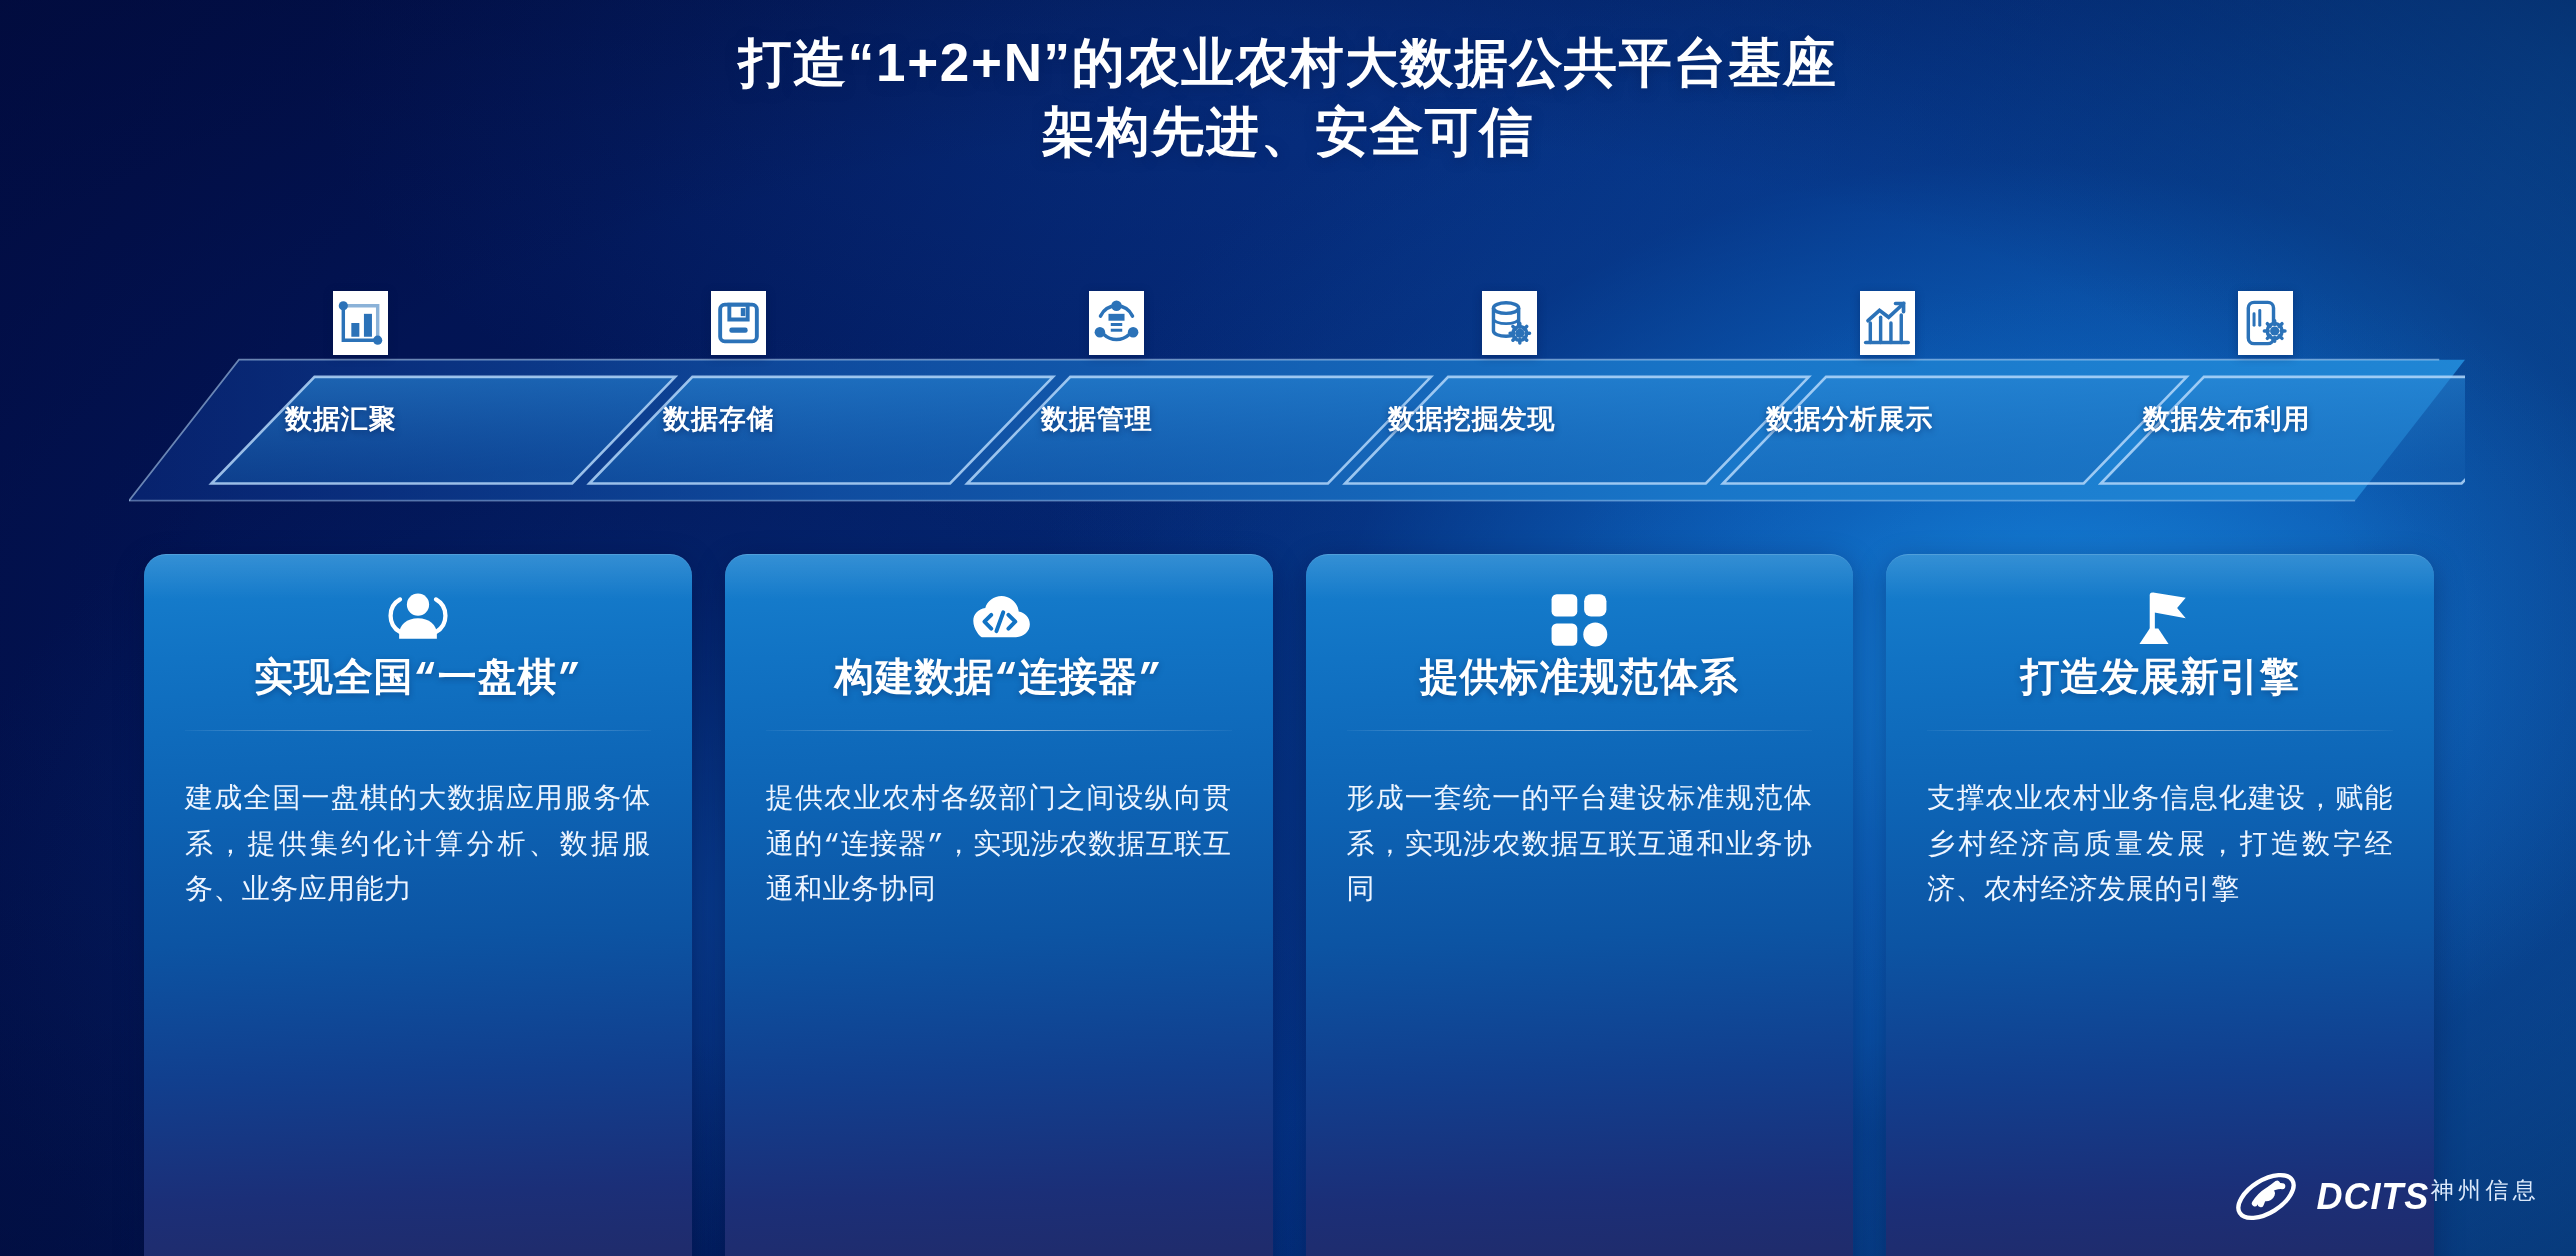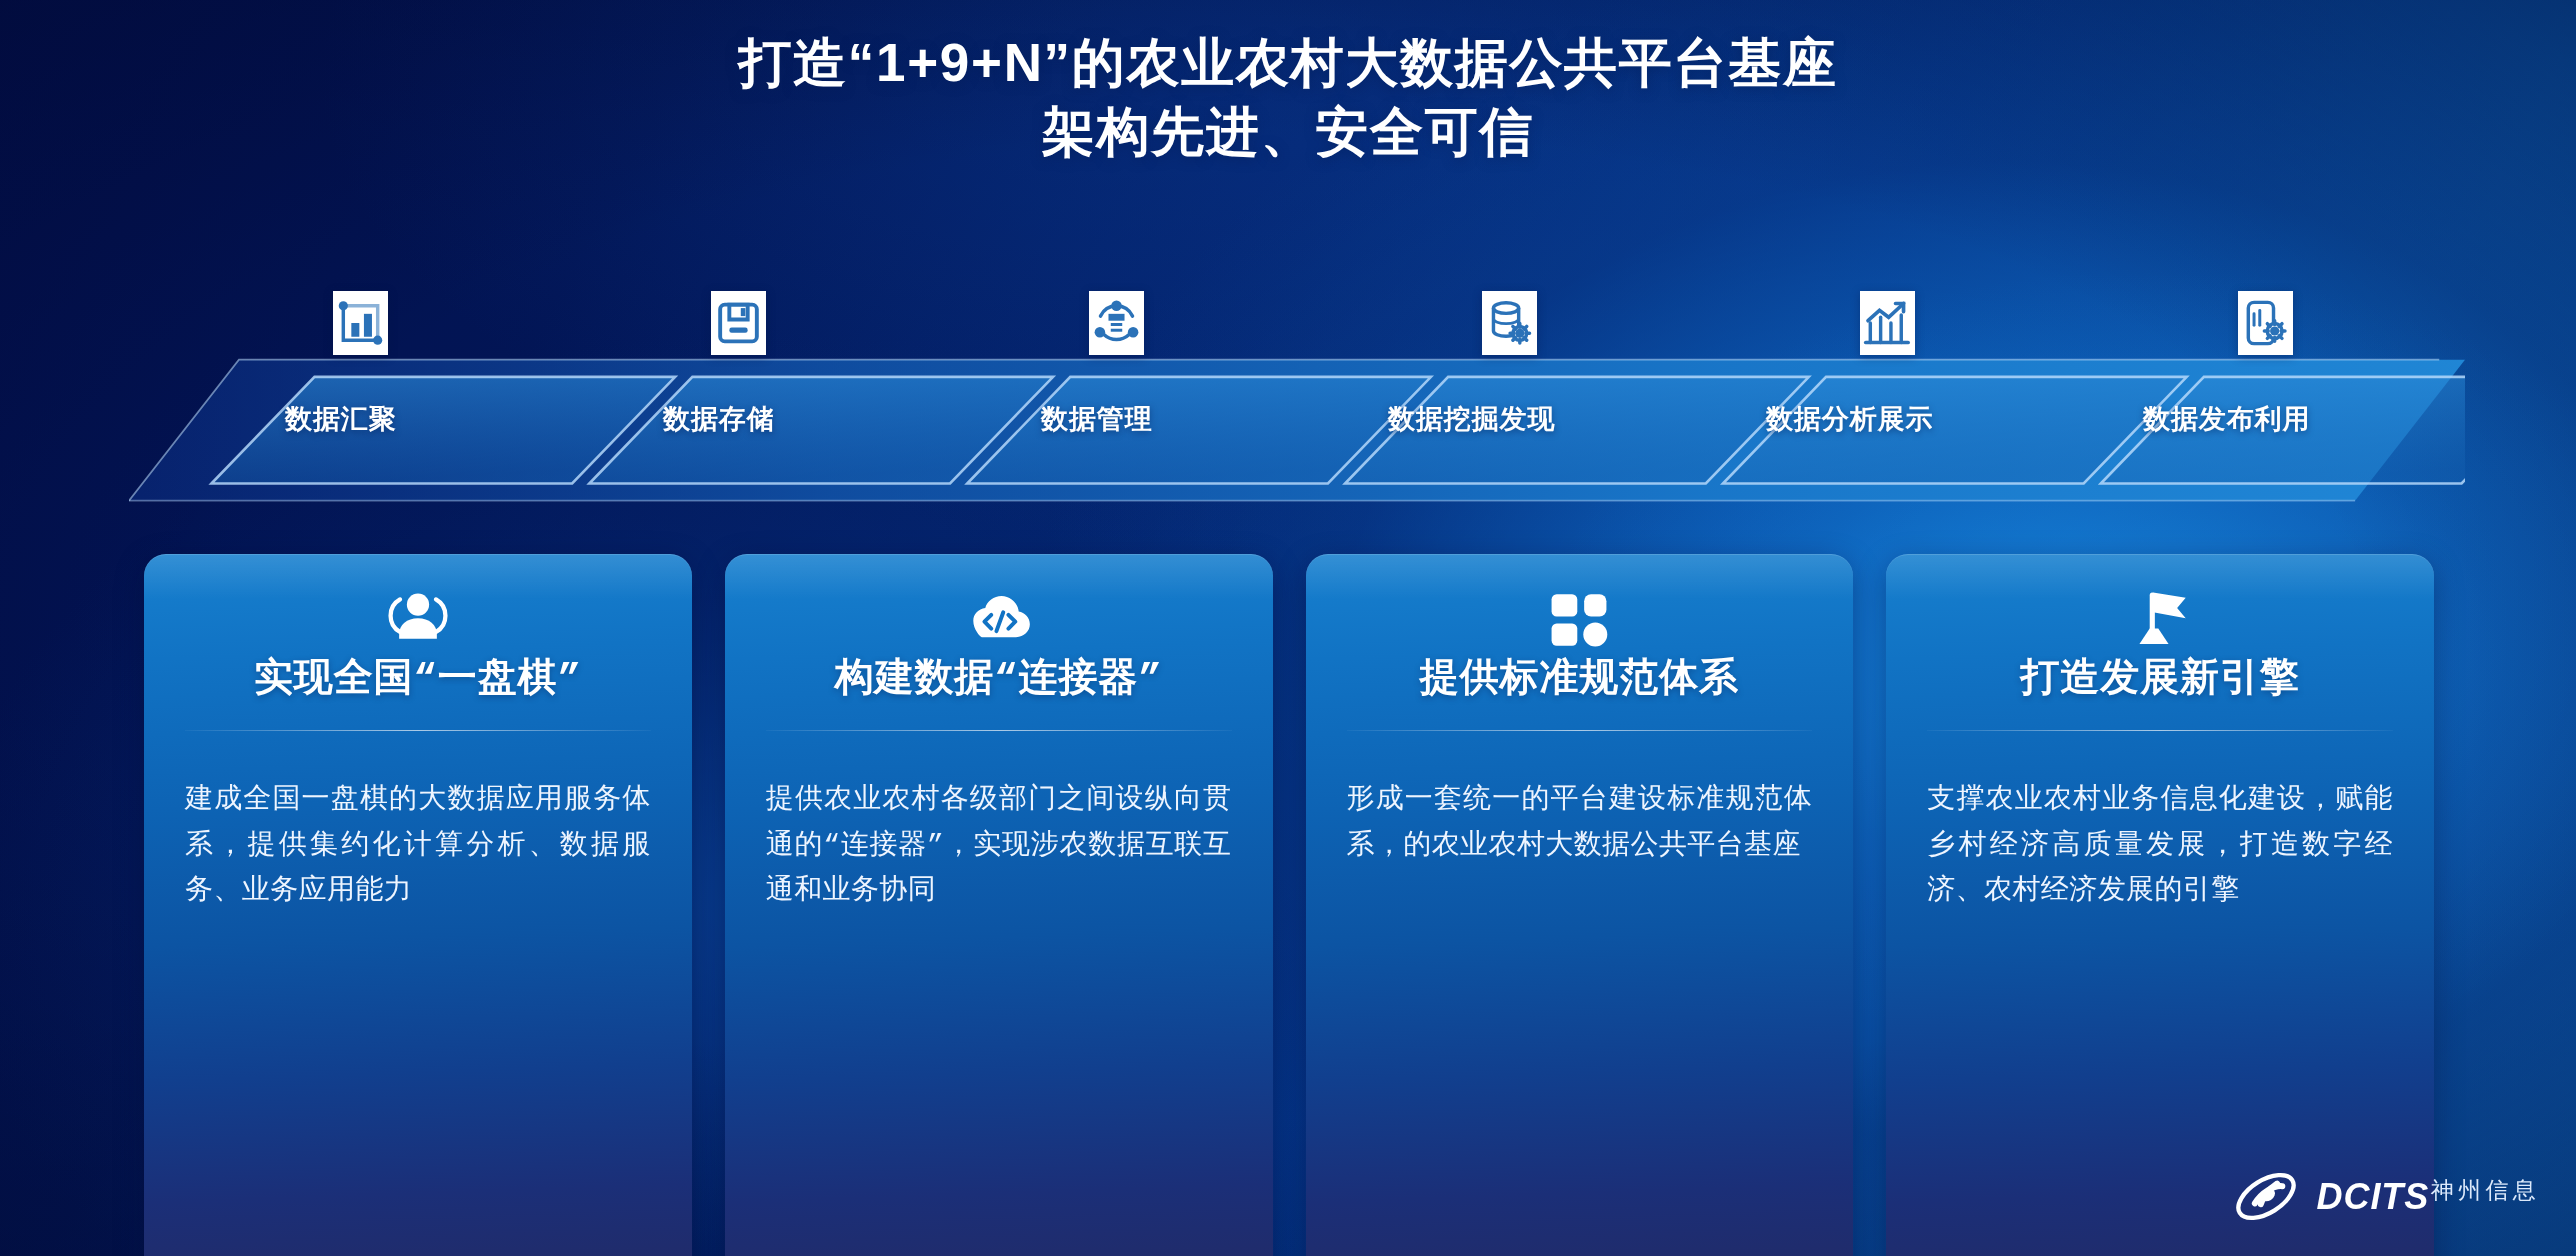--- a/index.html
+++ b/index.html
@@ -147,21 +147,21 @@
   }
 </style>
 </head>
 <body>
 
 <div id="bg"></div>
 <div id="bg-glow"></div>
 <div id="bg-vig"></div>
 
 <div id="title-block">
-  <div class="title-line">打造“1+9+N”的农业农村大数据公共平台基座</div>
+  <div class="title-line">打造“1+2+N”的农业农村大数据公共平台基座</div>
   <div class="title-line">架构先进、安全可信</div>
 </div>
 
 <div id="ribbon">
   <svg viewBox="0 0 2720 200" preserveAspectRatio="none">
     <defs>
       <linearGradient id="ribbonBase" x1="0" y1="0" x2="1" y2="0">
         <stop offset="0" stop-color="#0b2f86" stop-opacity="0.55"></stop>
         <stop offset="0.30" stop-color="#1257ad" stop-opacity="0.80"></stop>
         <stop offset="0.68" stop-color="#1a79cb" stop-opacity="0.92"></stop>
@@ -302,21 +302,21 @@
     <div class="card-icon">
       <svg viewBox="0 0 84 84" fill="#ffffff">
         <rect x="10" y="12" width="30" height="26" rx="6"></rect>
         <rect x="48" y="12" width="26" height="26" rx="8"></rect>
         <rect x="10" y="46" width="30" height="26" rx="6"></rect>
         <circle cx="61" cy="59" r="14"></circle>
       </svg>
     </div>
     <div class="card-title">提供标准规范体系</div>
     <div class="card-divider"></div>
-    <div class="card-body">形成一套统一的平台建设标准规范体系，的农业农村大数据公共平台基座</div>
+    <div class="card-body">形成一套统一的平台建设标准规范体系，实现涉农数据互联互通和业务协同</div>
   </div>
 
   <div class="card">
     <div class="card-icon">
       <svg viewBox="0 0 84 84" fill="#ffffff">
         <path d="M34 10 L72 16 L62 28 L72 40 L34 33 Z"></path>
         <rect x="30" y="10" width="6" height="48" rx="3"></rect>
         <path d="M18 70 L30 52 L40 52 L52 70 Z"></path>
       </svg>
     </div>

